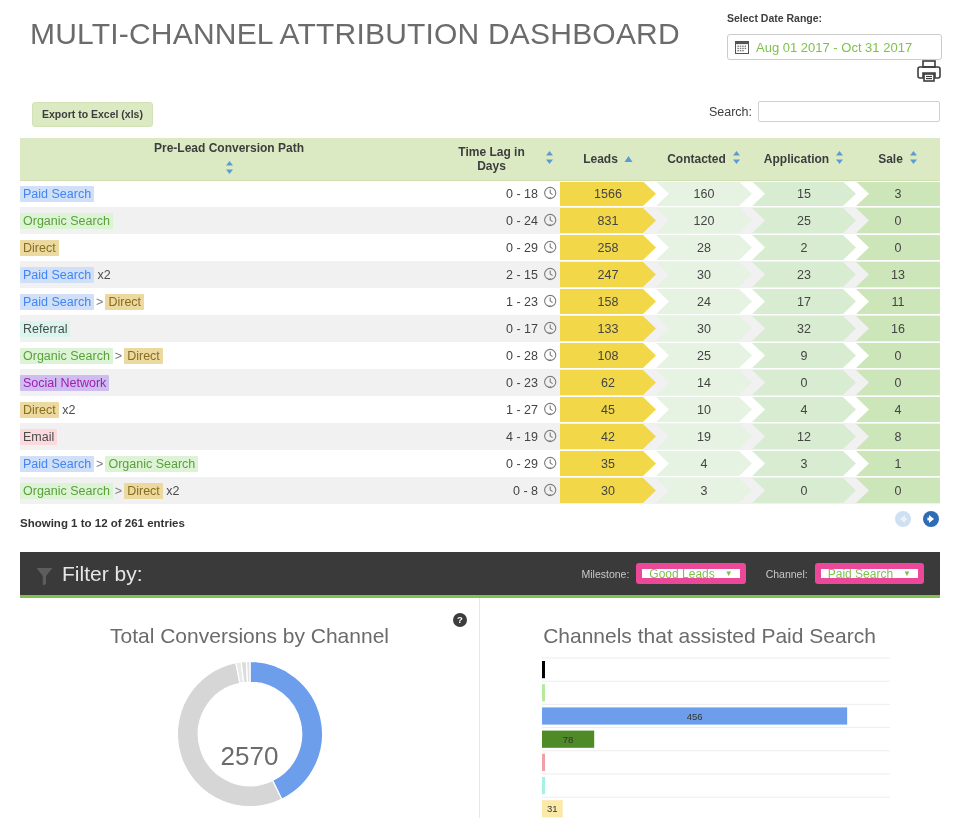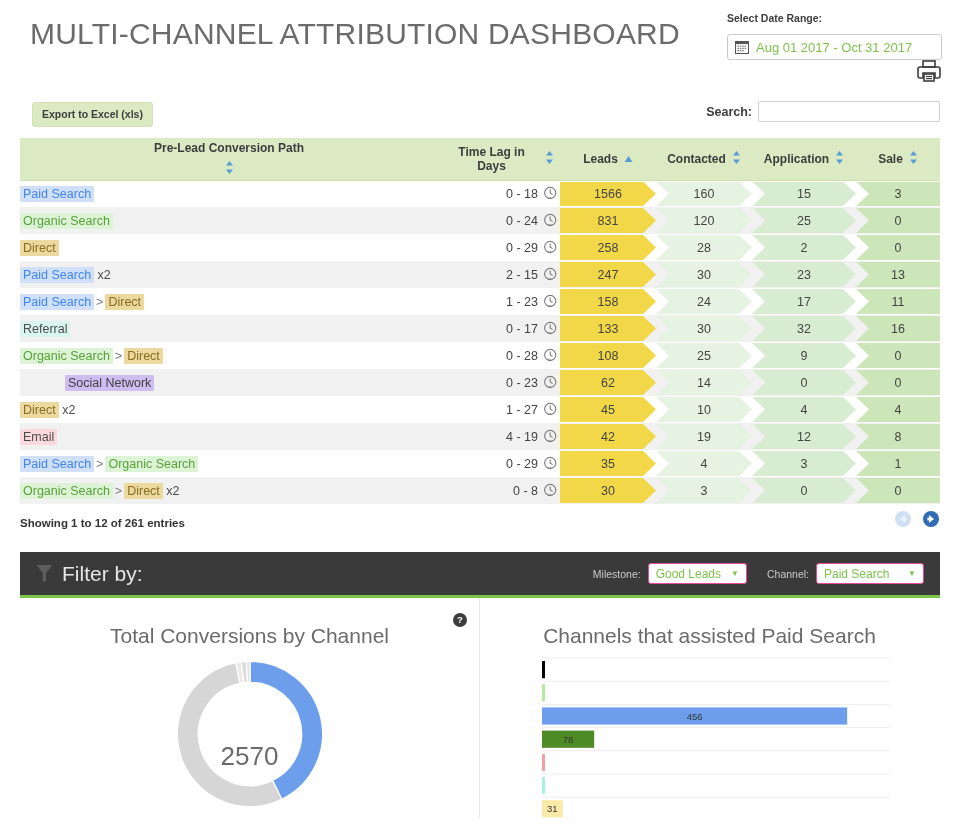--- a/index.html
+++ b/index.html
@@ -38,21 +38,21 @@
   .export-btn {
     position: absolute; left: 32px; top: 2px;
     background: #dceac4; border: 1px solid #d2e2b4; border-radius: 3px;
     font-size: 10.5px; font-weight: bold; color: #3d3d3d;
     padding: 6px 9px; cursor: pointer; line-height: 1;
   }
   .search-wrap {
     position: absolute; right: 20px; top: 1px;
     display: flex; align-items: center; gap: 6px;
   }
-  .search-label { font-size: 12.5px; font-weight: bold; color: #3d3d3d; }
+  .search-label { font-size: 12.5px; font-weight: normal; color: #3d3d3d; }
   .search-input {
     width: 182px; height: 21px; border: 1px solid #d0d0d0; background:#fff;
     border-radius: 2px; font-size: 12px; padding: 0 4px;
     font-family: "Liberation Sans", sans-serif;
   }
 
   
   .tbl-wrap { position: relative; margin: 0 20px; }
   table.dt { width: 920px; border-collapse: collapse; table-layout: fixed; }
   table.dt thead th {
@@ -71,21 +71,21 @@
   }
   tr.odd td { background: #ffffff; }
   tr.even td { background: #f1f1f1; }
 
   td.path { padding-left: 10px; text-align: left; font-size: 12.5px; }
   .ch { padding: 1px 3px; border-radius: 1px; font-weight: normal; }
   .ch-paid      { background:#cfe0f8; color:#4285f4; }
   .ch-organic   { background:#ddf3d6; color:#5aa13a; }
   .ch-direct    { background:#ecd9a0; color:#8a6d1f; }
   .ch-referral  { background:#d9f6ee; color:#4c4c4c; }
-  .ch-social    { background:#cdbdf0; color:#404040;margin-left:45px; }
+  .ch-social    { background:#cdbdf0; color:#a21caf; }
   .ch-email     { background:#fbd9dd; color:#4c4c4c; }
   .sep { color:#7b7b7b; padding: 0 2px; }
   .mult { color:#4c4c4c; }
 
   td.lag {
     text-align: right; padding-right: 4px; font-size: 12.5px; color:#444;
     white-space: nowrap;
   }
   .lag-inner { display:flex; align-items:center; justify-content:flex-end; gap:5px; padding-right:2px;}
   .clock { width: 15px; height: 15px; flex:0 0 auto; }
@@ -108,28 +108,28 @@
   .showing { font-size: 11.5px; font-weight: bold; color: #333; }
   .pager { position: absolute; right: 0; top: 6px; display: flex; gap: 10px; align-items:center;}
   .pg-btn { width: 18px; height: 18px; cursor: pointer; }
 
   
   .filterbar {
     position: relative; margin: 14px 20px 0 20px; height: 46px;
     background: #3a3a3a; border-bottom: 3px solid #7dc24b;
     display: flex; align-items: center;
   }
-  .filter-left { display:flex; align-items:center; gap:9px; margin-left: 16px; }
+  .filter-left { display:flex; align-items:flex-end; gap:9px; margin-left: 16px; }
   .funnel-ico { width: 17px; height: 19px; }
   .filter-title { color: #e6e6e6; font-size: 21px; font-weight: 300; }
   .filter-right { position: absolute; right: 16px; display: flex; align-items: flex-end; gap: 20px; }
   .fgroup { display: flex; align-items: center; gap: 7px; }
   .fglabel { color: #c9c9c9; font-size: 10.5px; }
   .fselect {
-    background:#fff; border:1px solid #ec4899; border-radius: 3px;
+    background:#fff; border:6px solid #ec4899; border-radius: 3px;
     height: 21px; min-width: 92px; display:flex; align-items:center;
     justify-content: space-between; padding: 0 7px; gap: 10px; cursor:pointer;
   }
   .fselect .val { color:#7dc24b; font-size: 12px; white-space: nowrap; }
   .fselect .car { color:#7dc24b; font-size: 8px; }
 
   
   .charts { position: relative; margin: 0 20px; height: 220px; display: flex; }
   .chart-card { position: relative; height: 220px; background:#fff; }
   .chart-card.left  { width: 460px; border-right: 1px solid #e8e8e8; }

